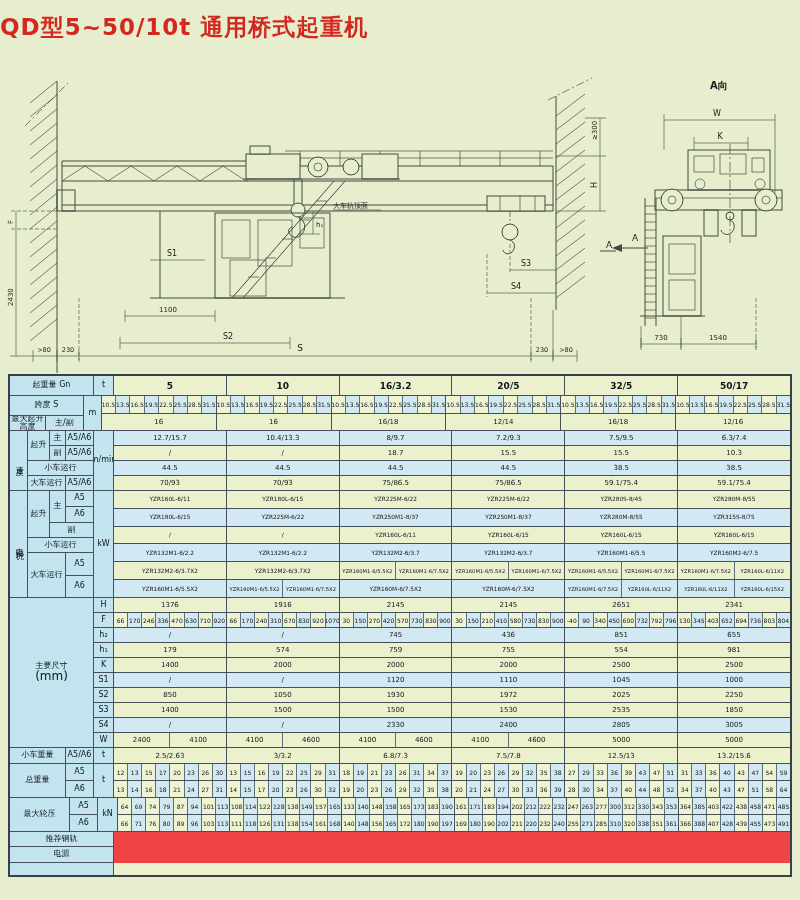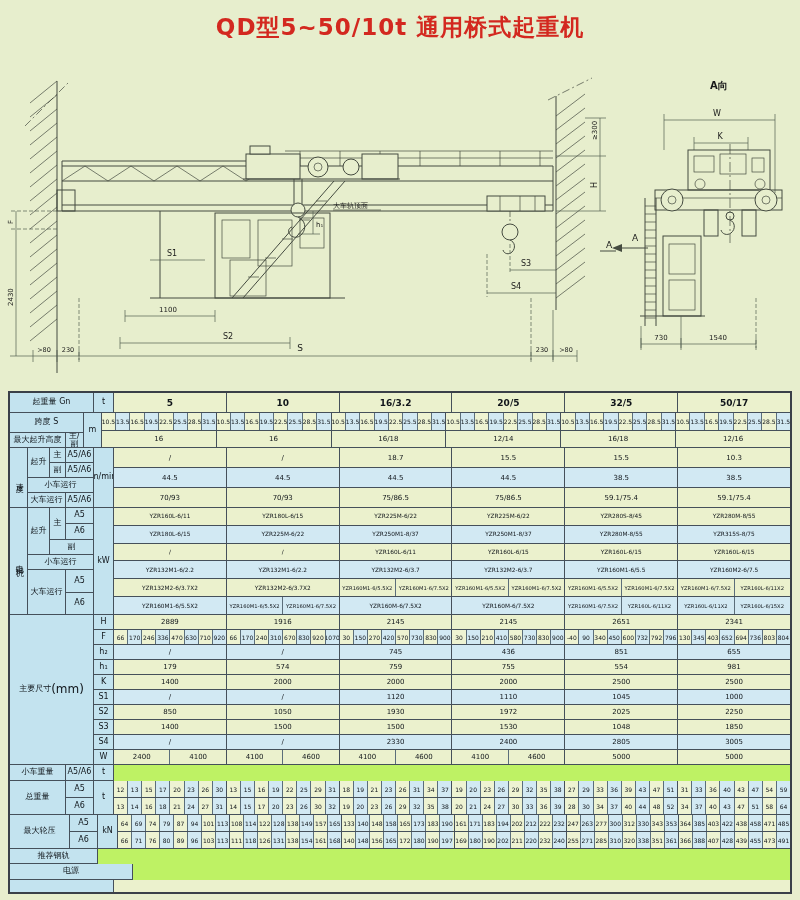--- a/index.html
+++ b/index.html
@@ -1,25 +1,25 @@
 <!DOCTYPE html>
 <html><head>
 <meta charset="utf-8">
 <style>
   html,body{margin:0;padding:0}
   body{width:800px;height:900px;background:#e7eecd;font-family:"DejaVu Sans","Liberation Sans",sans-serif;position:relative;overflow:hidden}
-  #title{position:absolute;top:12px;left:0;width:100%;text-align:center;font-size:23px;font-weight:bold;color:#d3281f;letter-spacing:1px}
+  #title{position:absolute;top:12px;left:0;width:100%;font-size:23px;font-weight:bold;color:#d3281f;letter-spacing:1px}
   #drawing{position:absolute;top:58px;left:0}
-  #spec-table{position:absolute;left:8px;top:391px;width:784px;border:2px solid #3a4048;background:#bef264;box-sizing:border-box}
+  #spec-table{position:absolute;left:8px;top:374px;width:784px;border:2px solid #3a4048;background:#ef4444;box-sizing:border-box}
   .tr{display:flex;align-items:stretch}
   .colblock{display:flex;flex-direction:column;box-sizing:border-box}
   .irow{display:flex;box-sizing:border-box}
   .lb{background:#c3e3ef;display:flex;align-items:center;justify-content:center;text-align:center;font-size:8px;color:#10151a;border-right:1px solid #45505a;border-bottom:1px solid #45505a;box-sizing:border-box;line-height:1.05;padding:0 1px;overflow:hidden}
   .gl{width:18px;writing-mode:vertical-rl;text-orientation:upright;letter-spacing:2px}
-  .vcol{flex-direction:row}
+  .vcol{flex-direction:column}
   .lab-a{width:84px}.lab-u{width:20px}
   .drow{flex:1;display:flex;align-items:stretch;border-bottom:1px solid #45505a;box-sizing:border-box;min-width:0}
   .mc{flex:1;display:flex;align-items:center;justify-content:center;border-right:1px solid #45505a;box-sizing:border-box;font-size:7px;color:#10151a;text-align:center;overflow:hidden;white-space:nowrap;min-width:0}
   .mc:last-child{border-right:none}
   .sc{flex:1;height:100%;display:flex;align-items:center;justify-content:center;border-right:1px solid #5b6e7a;box-sizing:border-box;min-width:0;overflow:hidden;white-space:nowrap}
   .sc:last-child{border-right:none}
   .by{background:#ebf1cd}.bb{background:#d2e9f3}
   .mini .mc{padding:0}
   .mini .sc{font-size:6px}
   .mini .sc:nth-child(odd){background:#eef3d2}
@@ -235,21 +235,21 @@
         <span class="mc">20/5</span>
         <span class="mc">32/5</span>
         <span class="mc">50/17</span>
       </div>
   </div>
 
   <div class="tr h35">
     <div class="colblock" style="width:84px">
       <div class="lb h20">跨度 S</div>
       <div class="irow h15">
-        <div class="lb" style="width:56px">最大起升高度</div>
+        <div class="lb" style="width:36px">最大起升高度</div>
         <div class="lb" style="flex:1">主/副</div>
       </div>
     </div>
     <div class="lb lab-u">m</div>
     <div class="colblock" style="flex:1">
       <div class="drow mini bb h20">
           <span class="mc sub">
             <span class="sc">10.5</span>
             <span class="sc">13.5</span>
             <span class="sc">16.5</span>
@@ -338,20 +338,28 @@
         </div>
       </div>
       <div class="lb h15">小车运行</div>
       <div class="irow h15">
         <div class="lb" style="width:38px">大车运行</div>
         <div class="lb" style="flex:1">A5/A6</div>
       </div>
     </div>
     <div class="lb lab-u">m/min</div>
     <div class="colblock" style="flex:1">
+      <div class="drow bb h15">
+          <span class="mc">12.7/15.7</span>
+          <span class="mc">10.4/13.3</span>
+          <span class="mc">8/9.7</span>
+          <span class="mc">7.2/9.3</span>
+          <span class="mc">7.5/9.5</span>
+          <span class="mc">6.3/7.4</span>
+        </div>
       <div class="drow by h15">
           <span class="mc">/</span>
           <span class="mc">/</span>
           <span class="mc">18.7</span>
           <span class="mc">15.5</span>
           <span class="mc">15.5</span>
           <span class="mc">10.3</span>
         </div>
       <div class="drow bb h15">
           <span class="mc">44.5</span>
@@ -473,21 +481,21 @@
 
   <div class="tr" style="height:150px">
     <div class="lb lab-a vcol">
       <span>主要尺寸</span>
       <span style="font-size:12px">(mm)</span>
     </div>
     <div class="colblock" style="flex:1">
       <div class="irow h15">
           <div class="lb lab-u">H</div>
           <div class="drow by">
-            <span class="mc">2889</span>
+            <span class="mc">1376</span>
             <span class="mc">1916</span>
             <span class="mc">2145</span>
             <span class="mc">2145</span>
             <span class="mc">2651</span>
             <span class="mc">2341</span>
           </div>
         </div>
       <div class="irow h15">
           <div class="lb lab-u">F</div>
           <div class="drow mini bb">
@@ -608,21 +616,21 @@
             <span class="mc">2250</span>
           </div>
         </div>
       <div class="irow h15">
           <div class="lb lab-u">S3</div>
           <div class="drow by">
             <span class="mc">1400</span>
             <span class="mc">1500</span>
             <span class="mc">1500</span>
             <span class="mc">1530</span>
-            <span class="mc">1048</span>
+            <span class="mc">2535</span>
             <span class="mc">1850</span>
           </div>
         </div>
       <div class="irow h15">
           <div class="lb lab-u">S4</div>
           <div class="drow bb">
             <span class="mc">/</span>
             <span class="mc">/</span>
             <span class="mc">2330</span>
             <span class="mc">2400</span>
@@ -653,20 +661,28 @@
             <span class="mc">5000</span>
           </div>
         </div>
     </div>
   </div>
 
   <div class="tr h16">
     <div class="lb" style="width:56px">小车重量</div>
     <div class="lb" style="width:28px">A5/A6</div>
     <div class="lb lab-u">t</div>
+    <div class="drow by">
+        <span class="mc">2.5/2.63</span>
+        <span class="mc">3/3.2</span>
+        <span class="mc">6.8/7.3</span>
+        <span class="mc">7.5/7.8</span>
+        <span class="mc">12.5/13</span>
+        <span class="mc">13.2/15.6</span>
+      </div>
   </div>
 
   <div class="tr" style="height:34px">
     <div class="lb" style="width:56px">总重量</div>
     <div class="colblock" style="width:28px">
       <div class="lb h17">A5</div>
       <div class="lb h17">A6</div>
     </div>
     <div class="lb lab-u">t</div>
     <div class="colblock" style="flex:1">
@@ -926,24 +942,24 @@
             <span class="sc">439</span>
             <span class="sc">455</span>
             <span class="sc">473</span>
             <span class="sc">491</span>
           </span>
         </div>
     </div>
   </div>
 
   <div class="tr h15">
-    <div class="lb" style="width:88px">推荐钢轨</div>
+    <div class="lb" style="width:104px">推荐钢轨</div>
   </div>
 
   <div class="tr h16">
-    <div class="lb" style="width:123px">电源</div>
+    <div class="lb" style="width:104px">电源</div>
   </div>
 
   <div class="tr h12">
     <div class="lb" style="width:104px;border-bottom:none"></div>
     <div class="wide by" style="border-bottom:none"></div>
   </div>
 </div>
 
 </body></html>

